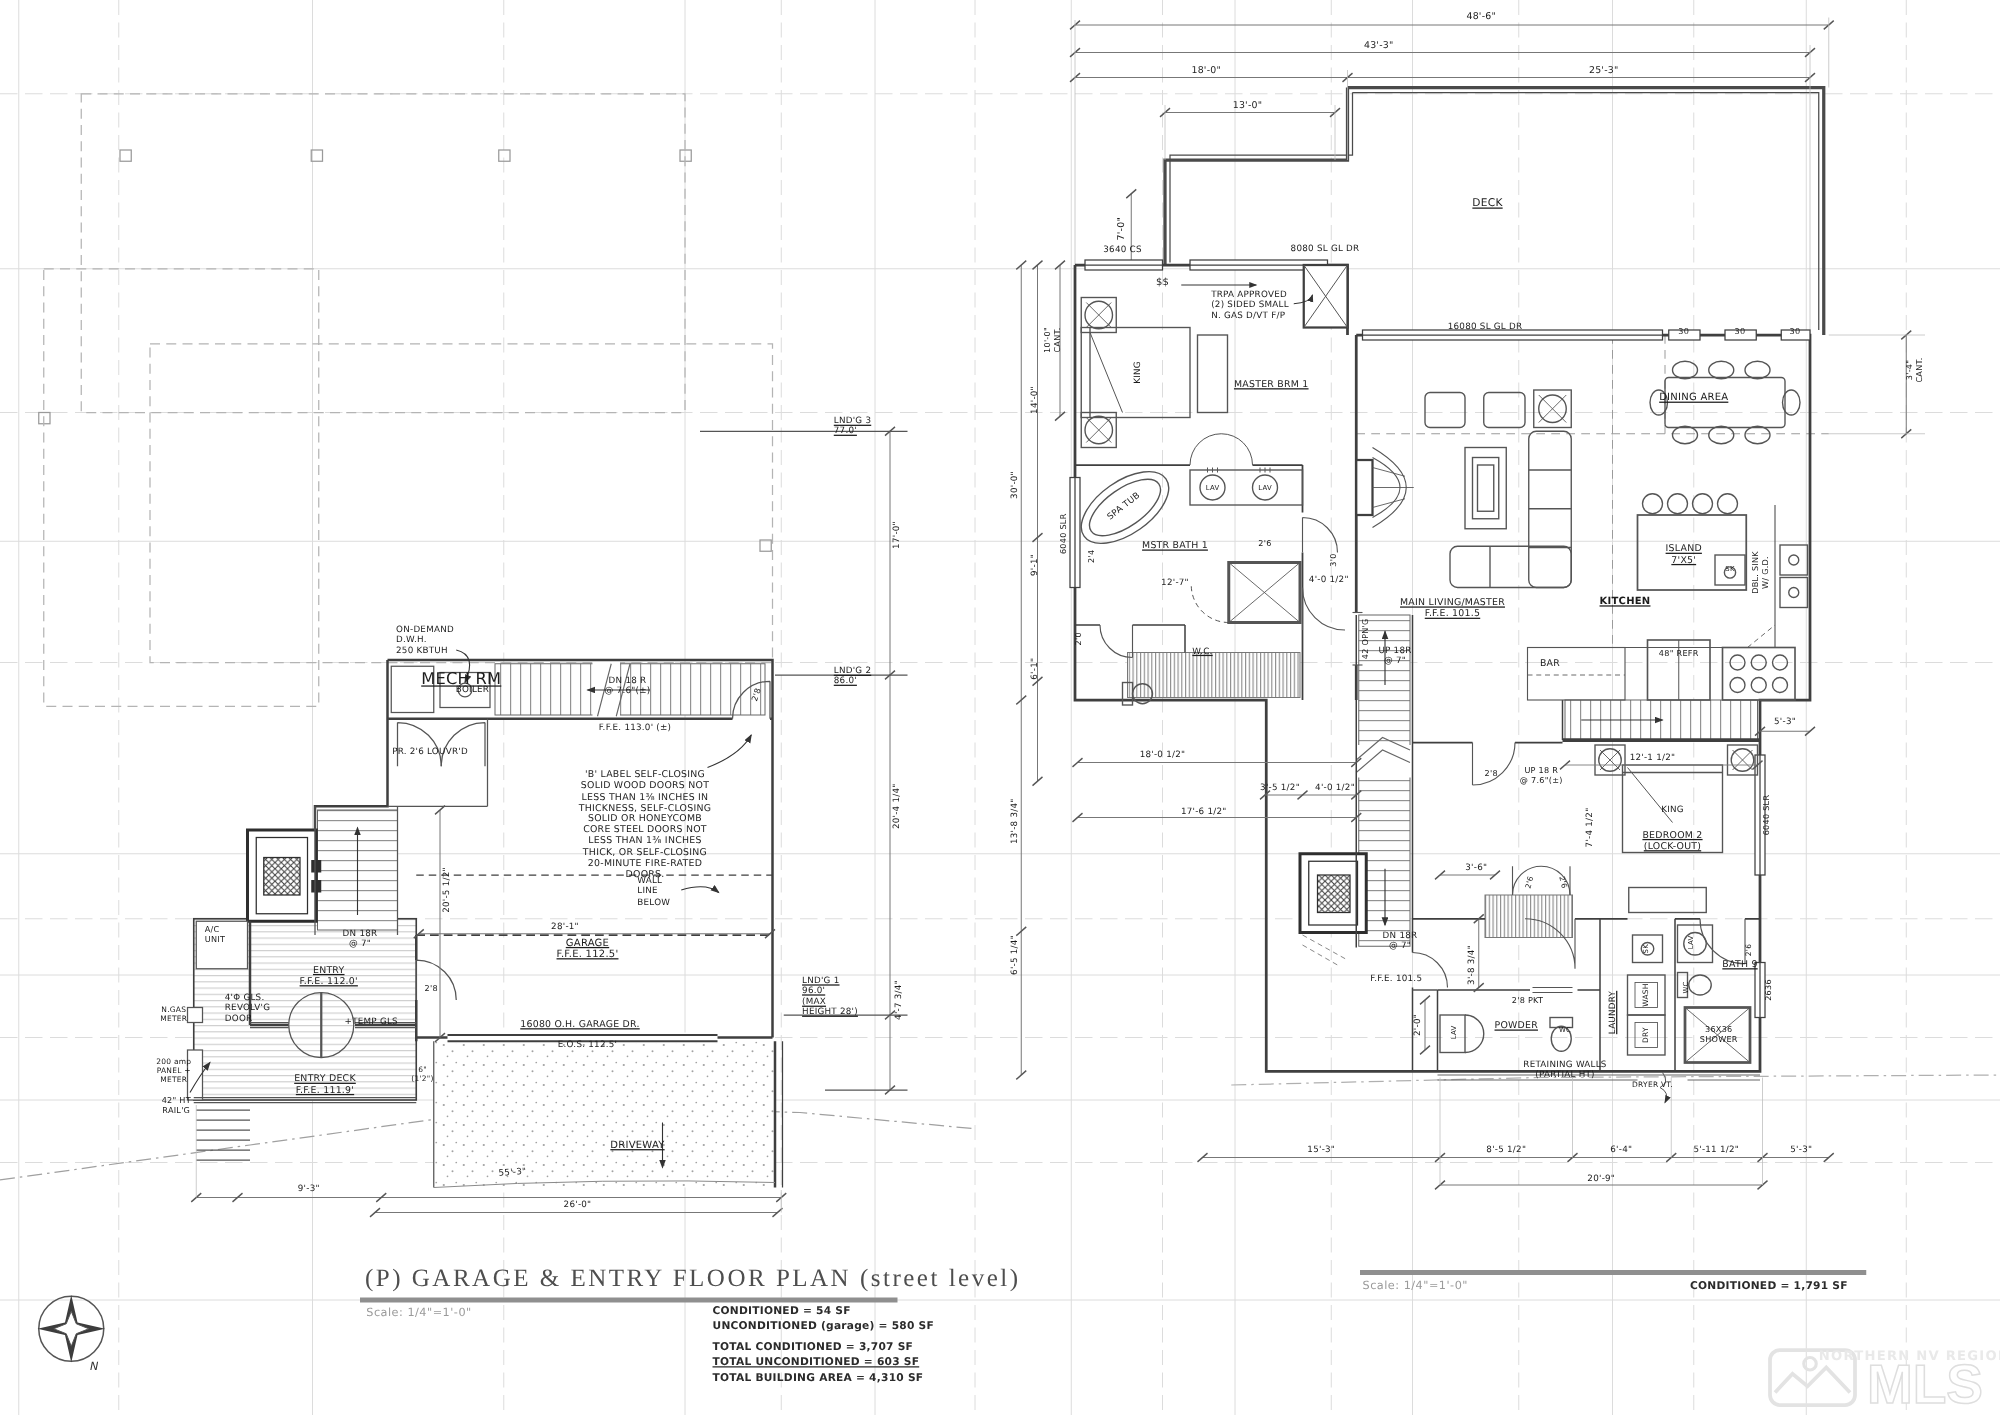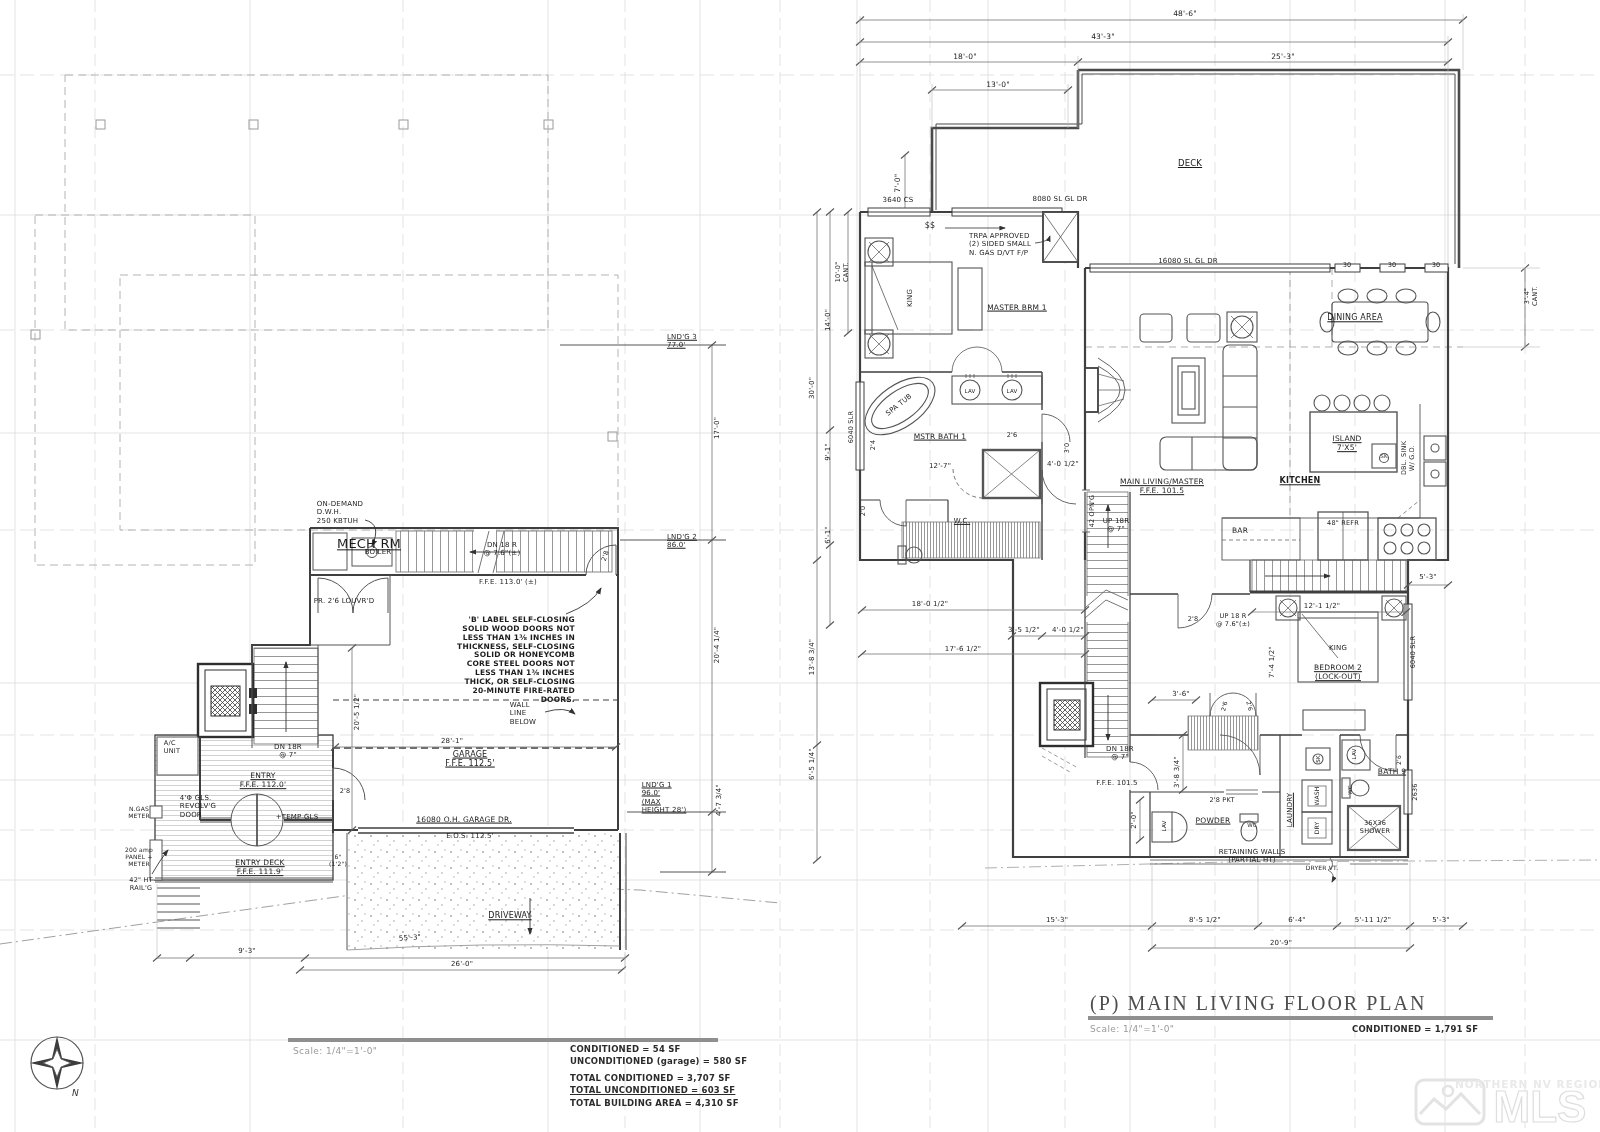--- a/index.html
+++ b/index.html
@@ -527,21 +527,21 @@
       <div class="lbl" style="left: 340px; top: 512px; transform: translate(-50%, -50%) rotate(0deg); font-size: 7px; text-align: left;">ON-DEMAND
 D.W.H.
 250 KBTUH</div>
       <div class="lbl" style="left: 330px; top: 552px; transform: translate(-50%, -50%) rotate(0deg); font-size: 7px; margin-left: 48px;">BOILER</div>
       <div class="lbl" style="left: 369px; top: 544px; transform: translate(-50%, -50%) rotate(0deg); font-size: 13px; text-decoration: underline;">MECH RM</div>
       <div class="lbl" style="left: 502px; top: 549px; transform: translate(-50%, -50%) rotate(0deg); font-size: 7px;">DN 18 R
 @ 7.6"(±)</div>
       <div class="lbl" style="left: 508px; top: 582px; transform: translate(-50%, -50%) rotate(0deg); font-size: 7px;">F.F.E. 113.0' (±)</div>
       <div class="lbl" style="left: 344px; top: 601px; transform: translate(-50%, -50%) rotate(0deg); font-size: 7px;">PR. 2'6 LOUVR'D</div>
       <div class="lbl" style="left: 606px; top: 556px; transform: translate(-50%, -50%) rotate(-72deg); font-size: 6.5px;">2'8</div>
-      <div class="lbl" style="left: 516px; top: 660px; transform: translate(-50%, -50%) rotate(0deg); font-size: 7.5px; text-align: right; font-weight: bold;">'B' LABEL SELF-CLOSING
+      <div class="lbl" style="left: 516px; top: 660px; transform: translate(-50%, -50%) rotate(0deg); font-size: 7.5px; text-align: center;">'B' LABEL SELF-CLOSING
 SOLID WOOD DOORS NOT
 LESS THAN 1⅜ INCHES IN
 THICKNESS, SELF-CLOSING
 SOLID OR HONEYCOMB
 CORE STEEL DOORS NOT
 LESS THAN 1⅜ INCHES
 THICK, OR SELF-CLOSING
 20-MINUTE FIRE-RATED
 DOORS.</div>
       <div class="lbl" style="left: 523px; top: 713px; transform: translate(-50%, -50%) rotate(0deg); font-size: 7px; text-align: left;">WALL
@@ -686,23 +686,23 @@
 (PARTIAL HT)</div>
       <div class="lbl" style="left: 1322px; top: 868px; transform: translate(-50%, -50%) rotate(0deg); font-size: 6px;">DRYER VT.</div>
       <div class="lbl" style="left: 1205px; top: 920px; transform: translate(-50%, -50%) rotate(0deg); font-size: 7px;">8'-5 1/2"</div>
       <div class="lbl" style="left: 1297px; top: 920px; transform: translate(-50%, -50%) rotate(0deg); font-size: 7px;">6'-4"</div>
       <div class="lbl" style="left: 1373px; top: 920px; transform: translate(-50%, -50%) rotate(0deg); font-size: 7px;">5'-11 1/2"</div>
       <div class="lbl" style="left: 1281px; top: 943px; transform: translate(-50%, -50%) rotate(0deg); font-size: 7px;">20'-9"</div>
       <div class="lbl" style="left: 1057px; top: 920px; transform: translate(-50%, -50%) rotate(0deg); font-size: 7px;">15'-3"</div>
       <div class="lbl" style="left: 1441px; top: 920px; transform: translate(-50%, -50%) rotate(0deg); font-size: 7px;">5'-3"</div>
     </div>
 
+<div class="plan-title" style="left:292px;top:1012px;">(P) GARAGE &amp; ENTRY FLOOR PLAN (street level)</div>
 <div class="bar" style="left:288px;top:1038px;width:430px;"></div>
 <div class="scale" style="left:293px;top:1046px;">Scale: 1/4"=1'-0"</div>
 <div class="areas" style="left:570px;top:1043px;"><span>CONDITIONED = 54 SF</span><br><span>UNCONDITIONED (garage) = 580 SF</span></div>
 <div class="areas" style="left:570px;top:1072px;"><span>TOTAL CONDITIONED = 3,707 SF</span><br><span class="ul">TOTAL UNCONDITIONED = 603 SF</span><br><span>TOTAL BUILDING AREA = 4,310 SF</span></div>
 
-<div class="plan-title" style="left:1090px;top:992px;">(P) MAIN LIVING FLOOR PLAN</div>
 <div class="bar" style="left:1088px;top:1016px;width:405px;"></div>
 <div class="scale" style="left:1090px;top:1024px;">Scale: 1/4"=1'-0"</div>
 <div class="areas" style="left:1352px;top:1023px;">CONDITIONED = 1,791 SF</div>
 
 </div>
 
 </body></html>

